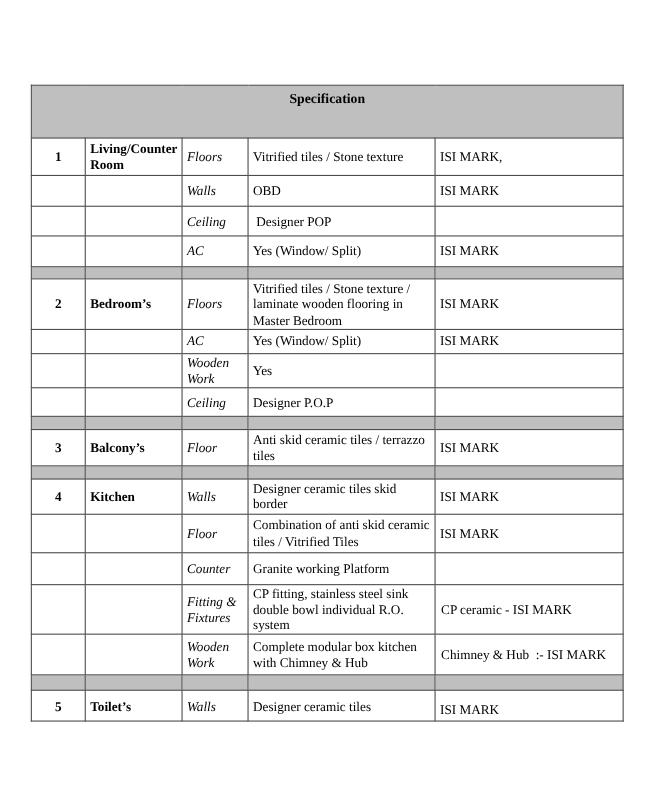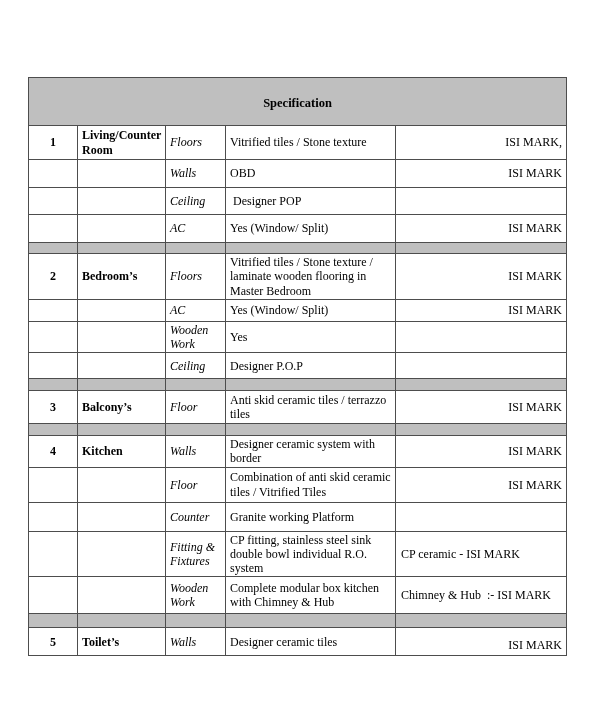--- a/index.html
+++ b/index.html
@@ -33,21 +33,21 @@
     padding: 1px 4px;
     vertical-align: middle;
     overflow: hidden;
   }
   tr.title-row td {
     background: #bfbfbf;
     text-align: center;
     vertical-align: top;
     font-weight: bold;
     font-size: 12.5px;
-    padding-top: 18px;
+    padding-top: 5px;
   }
   tr.sep td {
     background: #bfbfbf;
     padding: 0;
   }
   td.num {
     text-align: center;
     font-weight: bold;
   }
   td.room {
@@ -56,21 +56,21 @@
   }
   td.item {
     padding-left: 5px;
     font-style: italic;
   }
   td.desc {
     white-space: pre-wrap;
     padding-left: 5px;
   }
   td.mark {
-    text-align: right;
+    text-align: left;
     font-size: 11px;
     white-space: pre-wrap;
   }
   td.mark.mark-left {
     text-align: left;
     font-size: 12px;
     padding-left: 5px;
   }
   td.mark.mark-low {
     vertical-align: bottom;
@@ -182,21 +182,21 @@
       <td></td>
       <td></td>
       <td></td>
       <td></td>
     </tr>
 
     <tr style="height:31px">
       <td class="num">4</td>
       <td class="room">Kitchen</td>
       <td class="item">Walls</td>
-      <td class="desc">Designer ceramic system with border</td>
+      <td class="desc">Designer ceramic tiles skid border</td>
       <td class="mark">ISI MARK</td>
     </tr>
     <tr style="height:35px">
       <td class="num"></td>
       <td class="room"></td>
       <td class="item">Floor</td>
       <td class="desc">Combination of anti skid ceramic tiles / Vitrified Tiles</td>
       <td class="mark">ISI MARK</td>
     </tr>
     <tr style="height:29px">

